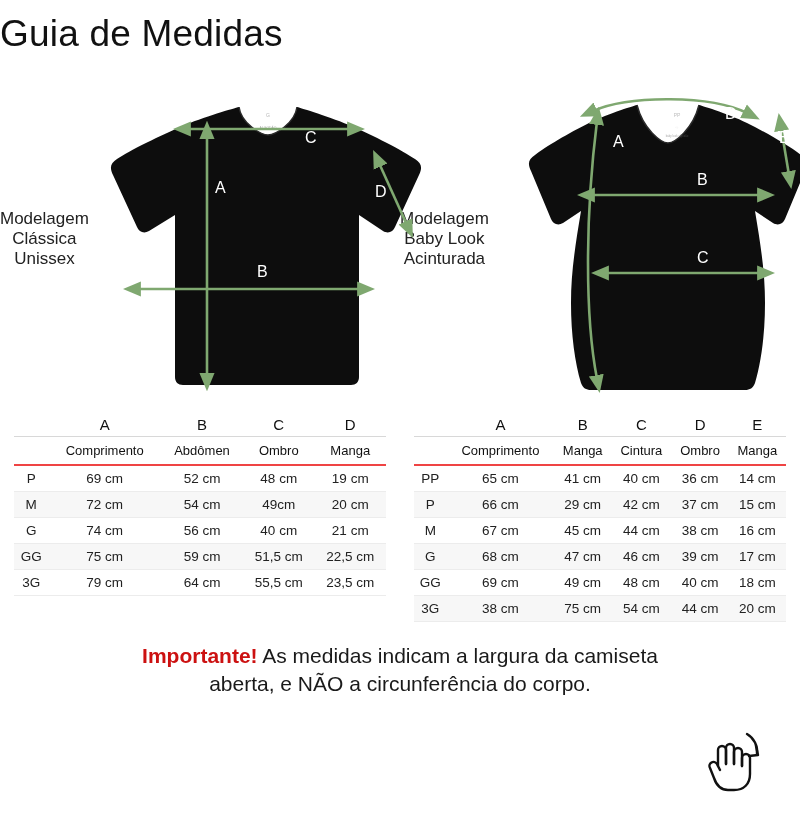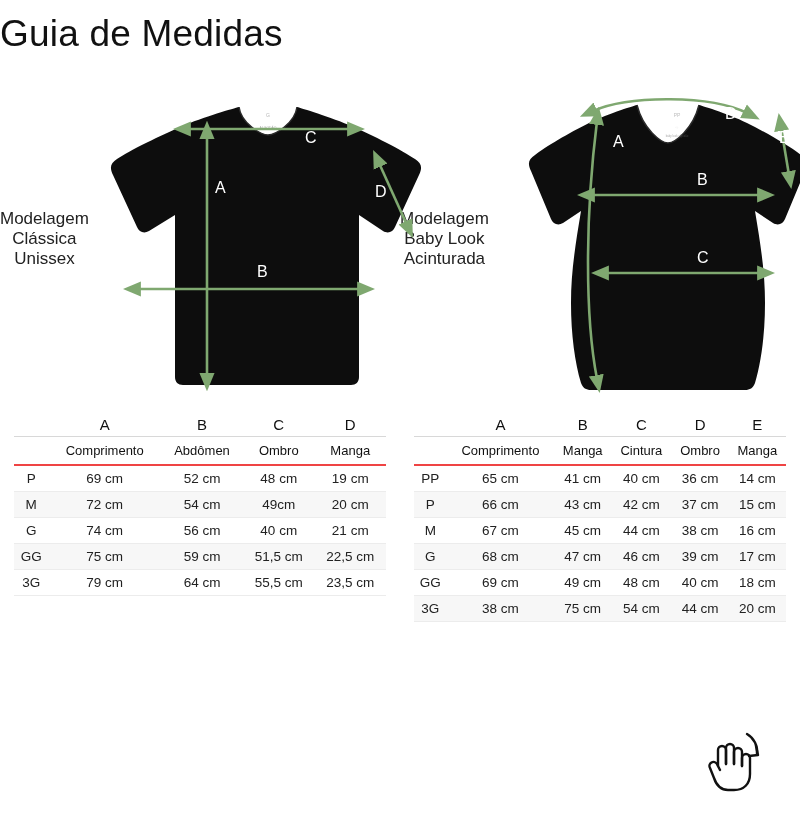--- a/index.html
+++ b/index.html
@@ -302,21 +302,21 @@
             <td>PP</td>
             <td>65 cm</td>
             <td>41 cm</td>
             <td>40 cm</td>
             <td>36 cm</td>
             <td>14 cm</td>
           </tr>
           <tr>
             <td>P</td>
             <td>66 cm</td>
-            <td>43 cm</td>
+            <td>29 cm</td>
             <td>42 cm</td>
             <td>37 cm</td>
             <td>15 cm</td>
           </tr>
           <tr>
             <td>M</td>
             <td>67 cm</td>
             <td>45 cm</td>
             <td>44 cm</td>
             <td>38 cm</td>
@@ -344,20 +344,24 @@
             <td>75 cm</td>
             <td>54 cm</td>
             <td>44 cm</td>
             <td>20 cm</td>
           </tr>
         </tbody>
       </table>
     </div>
   </div>
 
+  <div class="note">
+    <span><b>Importante!</b><span> As medidas indicam a largura da camiseta</span></span><br>
+    <span>aberta, e NÃO a circunferência do corpo.</span>
+  </div>
 
   <div class="hand">
     <svg width="72" height="72" viewBox="0 0 72 72" fill="none" stroke="#111" stroke-width="2.4" stroke-linecap="round" stroke-linejoin="round">
       <path d="M55,8 C62,12 66,20 65,28"></path>
       <path d="M64,20 L66,29 L57,30"></path>
       <path d="M26,40 L26,24 a4,4 0 0 1 8,0 l0,14"></path>
       <path d="M34,38 L34,22 a4,4 0 0 1 8,0 l0,16"></path>
       <path d="M42,38 L42,26 a4,4 0 0 1 8,0 l0,14"></path>
       <path d="M50,40 L50,32 a4,4 0 0 1 8,0 l0,16 c0,10 -6,16 -16,16 l-6,0 c-8,0 -12,-6 -14,-12 L18,42 a4,4 0 0 1 7,-4 l3,6"></path>
     </svg>

